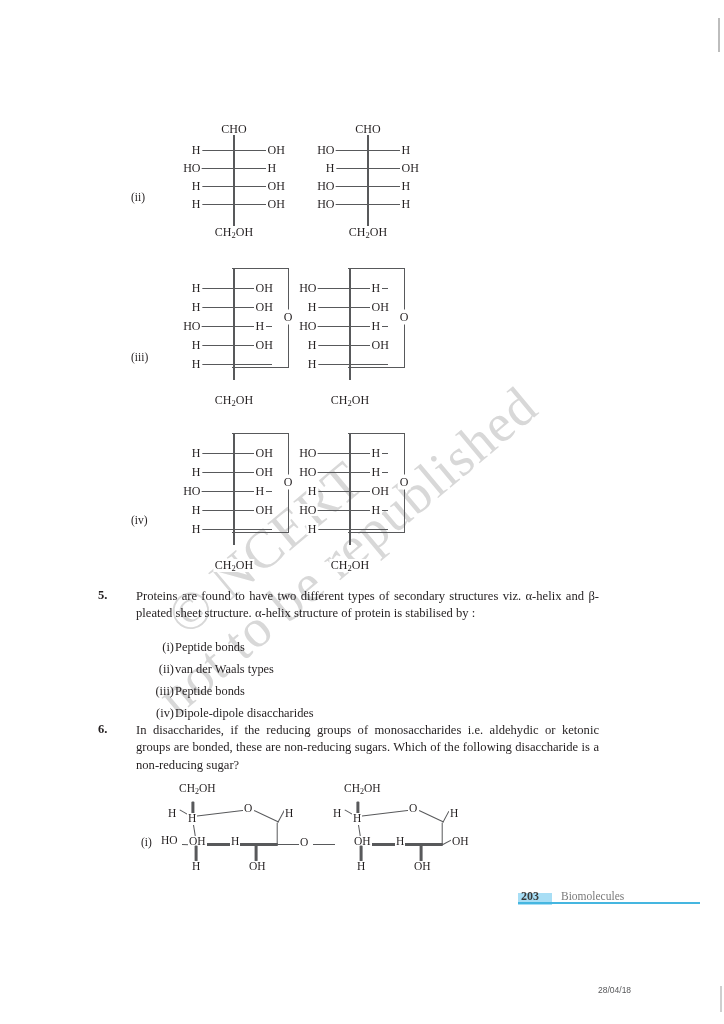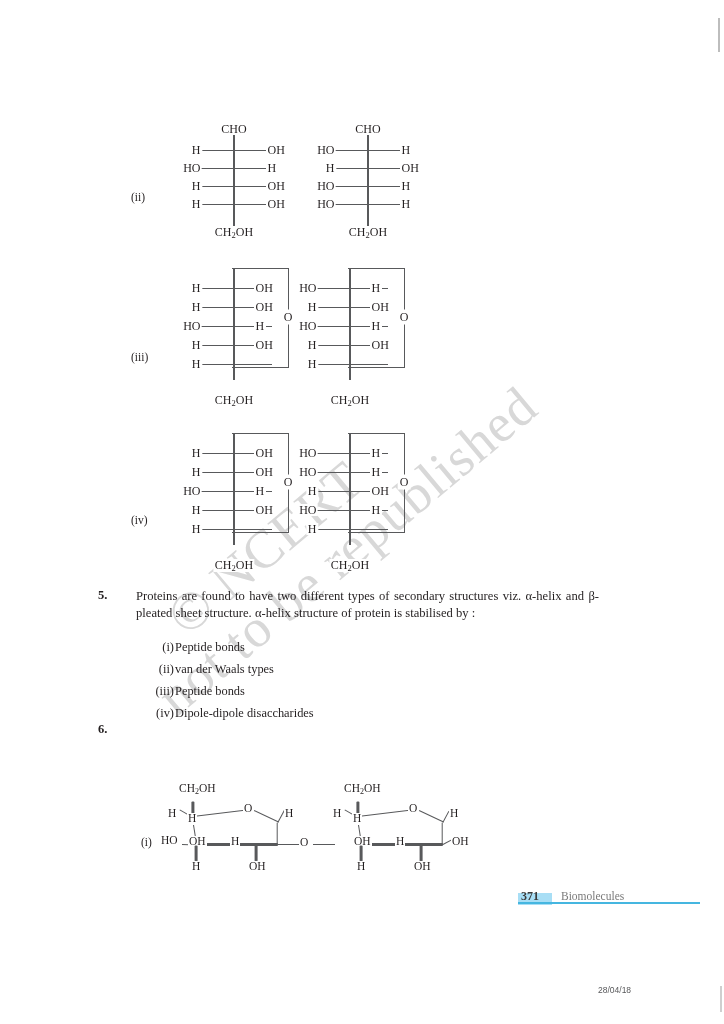--- a/index.html
+++ b/index.html
@@ -308,20 +308,21 @@
   <div class="opt-label" style="left:145px;top:662px;width:29px;">(ii)</div>
   <div class="opt-text" style="left:175px;top:662px;">van der Waals types</div>
 
   <div class="opt-label" style="left:140px;top:684px;width:34px;">(iii)</div>
   <div class="opt-text" style="left:175px;top:684px;">Peptide bonds</div>
 
   <div class="opt-label" style="left:142px;top:706px;width:32px;">(iv)</div>
   <div class="opt-text" style="left:175px;top:706px;">Dipole-dipole disaccharides</div>
 
   <div class="qnum" style="left:98px;top:722px;">6.</div>
+  <div class="qtext" style="left:136px;top:722px;width:463px;">In disaccharides, if the reducing groups of monosaccharides i.e. aldehydic or ketonic groups are bonded, these are non-reducing sugars. Which of the following disaccharide is a non-reducing sugar?</div>
 
   <div class="roman-label" style="left:141px;top:836px;">(i)</div>
 
   <div class="haworth" style="left:168px;top:782px;width:290px;height:100px;">
 
     <div class="hw-line" style="left:25px;top:34px;width:52px;transform:rotate(-7deg);"></div>
 
     <div class="hw-line" style="left:86px;top:28px;width:27px;transform:rotate(25deg);"></div>
 
     <div class="hw-line" style="left:109px;top:40px;width:22px;transform:rotate(90deg);"></div>
@@ -382,18 +383,18 @@
     <div class="hw-lbl" style="left:227px;top:54px;">H</div>
 
     <div class="hw-line" style="left:275px;top:40px;width:13px;transform:rotate(-62deg);"></div>
     <div class="hw-lbl" style="left:281px;top:26px;">H</div>
     <div class="hw-line" style="left:275px;top:62px;width:12px;transform:rotate(-28deg);"></div>
     <div class="hw-lbl" style="left:283px;top:54px;">OH</div>
   </div>
 
   <div class="footer-num-bg"></div>
   <div class="footer-bar"></div>
-  <div class="footer-num">371</div>
+  <div class="footer-num">203</div>
   <div class="footer-chap">Biomolecules</div>
 
   <div class="datestamp">28/04/18</div>
 
 </div>
 
 </body></html>

